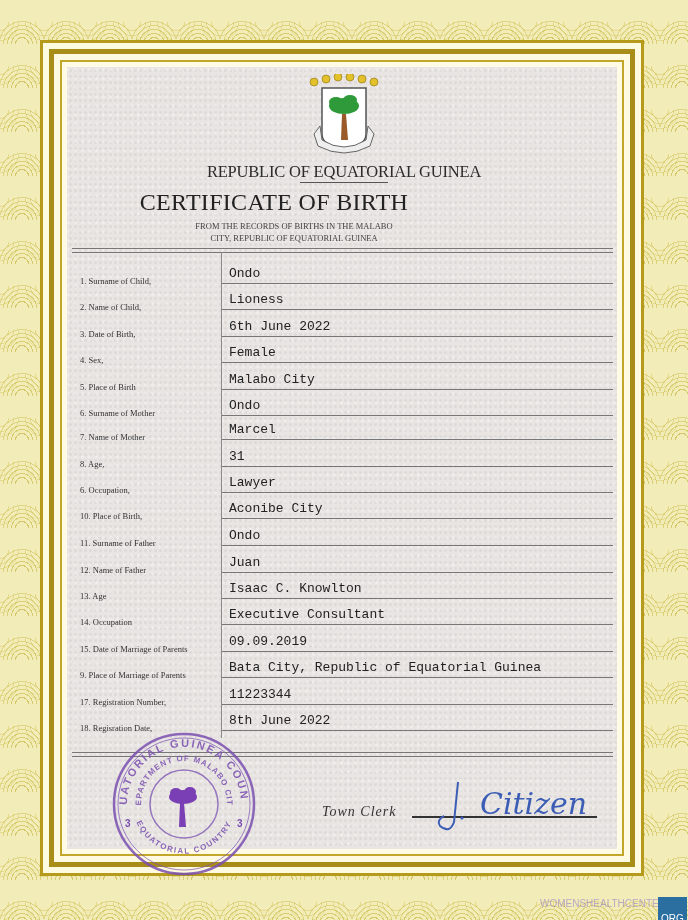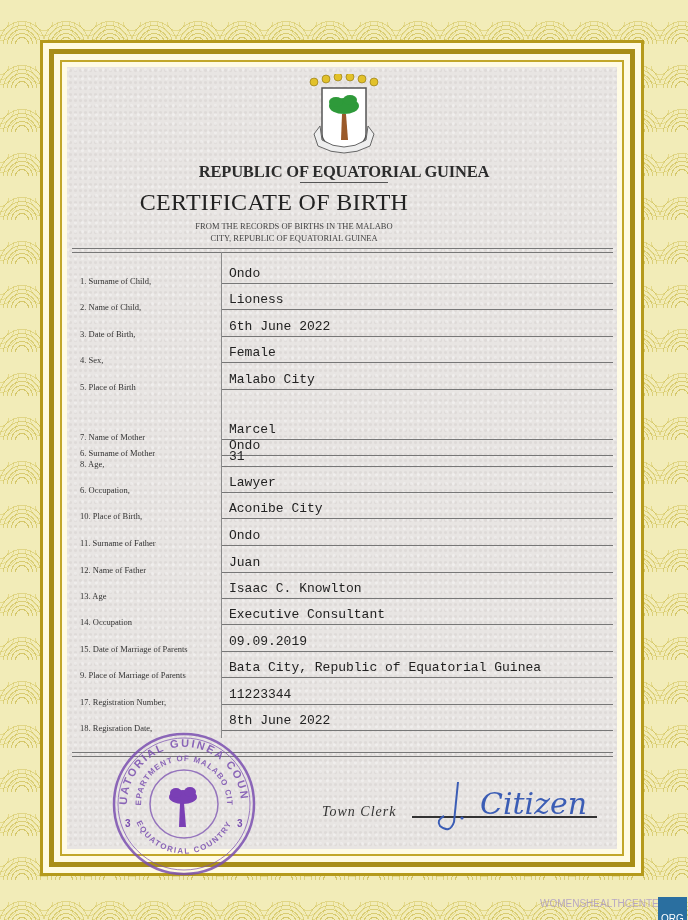--- a/index.html
+++ b/index.html
@@ -11,21 +11,21 @@
       #f2ecb8; }
   .frame-outer { position:absolute; left:40px; top:40px; width:604px; height:836px; background:#fffbe0; border:3px solid #b59a1c; box-sizing:border-box; }
   .frame-mid { position:absolute; left:49px; top:49px; width:586px; height:818px; border:5px solid #a88d18; box-sizing:border-box; background:#fffbe2; }
   .frame-inner { position:absolute; left:60px; top:60px; width:564px; height:796px; border:2px solid #c2a72a; box-sizing:border-box; background:#fffbe4; }
   .paper { position:absolute; left:67px; top:67px; width:550px; height:782px;
     background:
       radial-gradient(circle at 20% 30%, rgba(255,255,255,.35) 0 1px, transparent 2px) 0 0/7px 9px,
       radial-gradient(circle at 70% 60%, rgba(150,140,140,.12) 0 1px, transparent 2px) 0 0/5px 6px,
       #e8e5e3; }
   .emblem { position:absolute; left:306px; top:74px; width:76px; height:86px; }
-  .rep-title { position:absolute; left:0; width:688px; top:162px; text-align:center; font-size:16.5px; color:#2c2c2c; letter-spacing:-0.2px;font-weight:bold; }
+  .rep-title { position:absolute; left:0; width:688px; top:162px; text-align:center; font-size:16.5px; color:#2c2c2c; letter-spacing:-0.2px; }
   .rep-underline { position:absolute; left:300px; top:182px; width:88px; height:1px; background:#555; }
   .cert-title { position:absolute; left:0; width:548px; top:189px; text-align:center; font-size:24px; color:#222; letter-spacing:0.3px; }
   .subtitle { position:absolute; left:0; width:588px; text-align:center; font-size:8.5px; color:#444; }
   .sub1 { top:221px; } .sub2 { top:233px; }
   .hr-double { position:absolute; left:72px; width:541px; height:3px; border-top:1px solid #777; border-bottom:1px solid #777; }
   .v-divider { position:absolute; left:221px; top:252px; width:1px; height:486px; background:#8a8a8a; }
   .row { position:absolute; left:72px; width:541px; height:26px; }
   .row .label { position:absolute; left:8px; bottom:-2px; width:140px; font-size:8.5px; color:#333; white-space:nowrap; overflow:hidden; }
   .row .value { position:absolute; left:157px; bottom:3px; font-family:"Liberation Mono", "DejaVu Sans Mono", monospace; font-size:13px; color:#222; }
   .row .line { position:absolute; left:150px; right:0; bottom:0; height:1px; background:#777; }
@@ -90,21 +90,21 @@
     <div class="row" style="top: 337px;">
       <span class="label">4.  Sex,</span>
       <span class="value">Female</span>
       <span class="line"></span>
     </div>
     <div class="row" style="top: 364px;">
       <span class="label">5.  Place of Birth</span>
       <span class="value">Malabo City</span>
       <span class="line"></span>
     </div>
-    <div class="row" style="top: 390px; margin-top: 40px;">
+    <div class="row" style="top: 390px;">
       <span class="label">6.  Surname of Mother</span>
       <span class="value">Ondo</span>
       <span class="line"></span>
     </div>
     <div class="row" style="top: 414px;">
       <span class="label">7.  Name of Mother</span>
       <span class="value">Marcel</span>
       <span class="line"></span>
     </div>
     <div class="row" style="top: 441px;">

